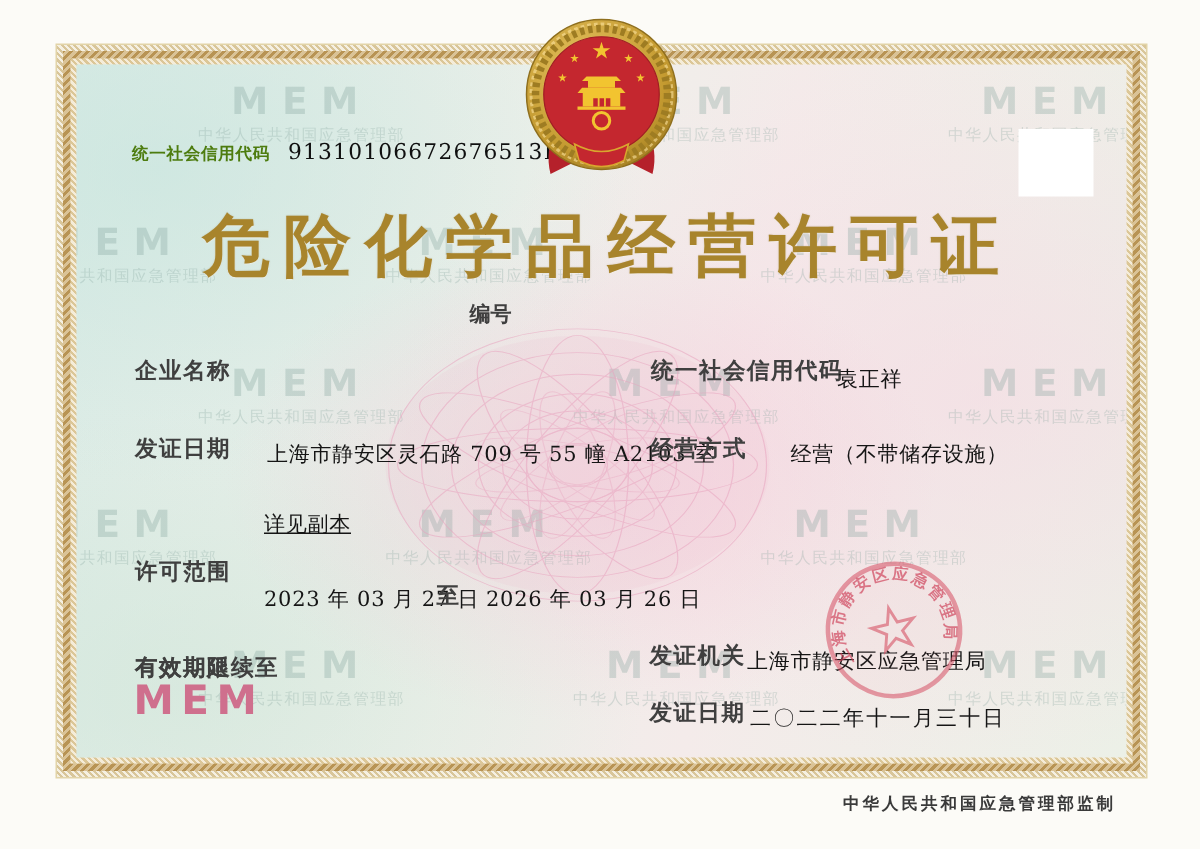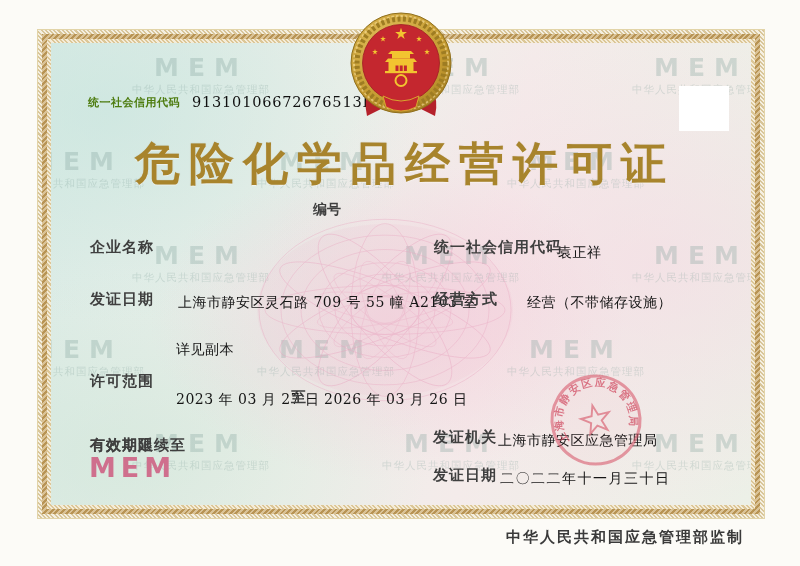--- a/index.html
+++ b/index.html
@@ -33,21 +33,21 @@
   .val{font-family:"DejaVu Serif","Liberation Serif",serif;color:#151515;font-size:14px;letter-spacing:.5px;}
   .credit-lbl{font-size:11px;font-weight:bold;color:#4d7c0f;letter-spacing:.5px;font-family:Liberation Mono, monospace;}
   .credit-val{font-family:"DejaVu Serif",serif;font-size:14.5px;color:#101010;letter-spacing:.8px;}
   .title{left:405px;top:134px;transform:translateX(-50%);
     font-family:"DejaVu Serif","Liberation Serif",serif;font-weight:bold;
     font-size:45px;letter-spacing:9px;color:#a8842c;
     text-shadow:0 1px 1px rgba(255,255,255,.6),0 0 1px rgba(130,95,25,.4);}
   .num-lbl{font-size:14px;font-weight:bold;color:#3f3f3f;}
   .num-val{font-family:"DejaVu Serif",serif;font-size:13.5px;color:#151515;}
   .mem-pink{font-size:27px;font-weight:bold;letter-spacing:5px;color:#cf6f8d;}
-  .footer{right:56px;top:528px;font-size:15px;font-weight:600;color:#3a3a3a;letter-spacing:2px;}
+  .footer{right:56px;top:528px;font-size:11px;font-weight:600;color:#3a3a3a;letter-spacing:2px;}
   .redact{position:absolute;left:679px;top:86px;width:50px;height:45px;background:#ffffff;z-index:4;}
   .emblem{position:absolute;left:341px;top:10px;z-index:5;}
   .seal{position:absolute;left:536px;top:360px;z-index:4;transform:rotate(-14deg);opacity:.85;}
 </style>
 </head>
 <body>
 
 <div class="page">
 
   <div class="frame-outer">
@@ -199,21 +199,21 @@
   <div class="abs title">危险化学品经营许可证</div>
 
   <div class="abs num-lbl" style="left:313px;top:201px;">编号</div>
 
   <div class="abs lbl" style="left:90px;top:238px;">企业名称</div>
 
   <div class="abs lbl" style="left:90px;top:290px;">发证日期</div>
   <div class="abs val" style="left:178px;top:294px;">上海市静安区灵石路 709 号 55 幢 A2103 室</div>
 
   <div class="abs lbl" style="left:90px;top:337px;margin-top:35px;">许可范围</div>
-  <div class="abs val" style="left:176px;top:341px;">详见副本</div>
+  <div class="abs val" style="left:176px;top:341px;text-decoration:underline;">详见副本</div>
 
   <div class="abs lbl" style="left:90px;top:388px;margin-top:48px;">有效期限</div>
   <div class="abs val" style="left:176px;top:391px;">2023 年 03 月 27 日</div>
   <div class="abs lbl" style="left:291px;top:388px;">至</div>
   <div class="abs val" style="left:324px;top:391px;">2026 年 03 月 26 日</div>
 
   <div class="abs lbl" style="left:90px;top:436px;">有效期延续至</div>
   <div class="abs mem-pink" style="left:89px;top:452px;">MEM</div>
 
   <div class="abs lbl" style="left:434px;top:238px;font-size:15px;">统一社会信用代码</div>

